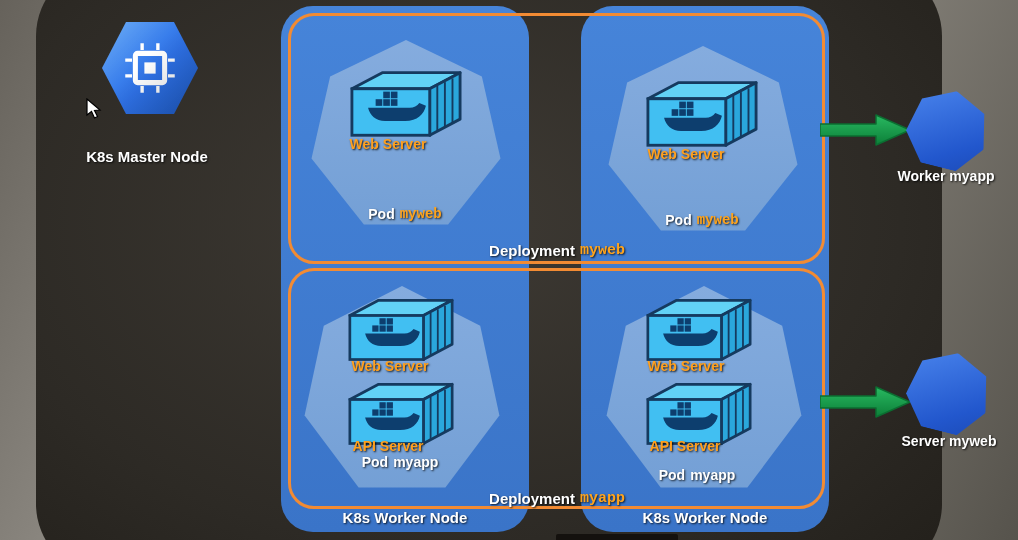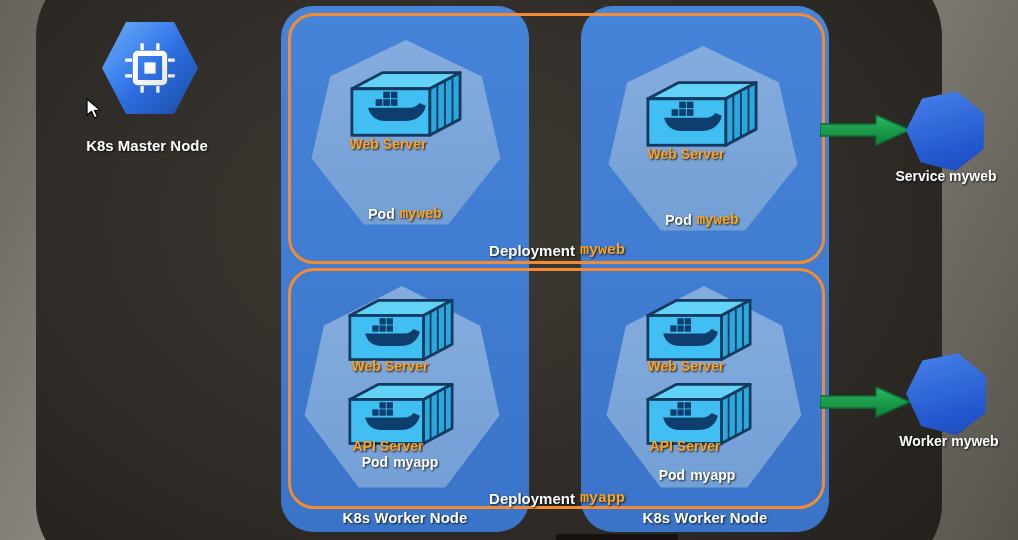--- a/index.html
+++ b/index.html
@@ -97,21 +97,21 @@
         <line x1="2" y1="17" x2="8" y2="17"></line>
           <line x1="2" y1="31" x2="8" y2="31"></line>
         <line x1="40" y1="17" x2="46" y2="17"></line>
           <line x1="40" y1="31" x2="46" y2="31"></line>
       </g>
       <rect x="11" y="11" width="26" height="26" rx="2" fill="none" stroke="#fff" stroke-width="4.5"></rect>
       <rect x="19" y="19" width="10" height="10" fill="#fff"></rect>
     </svg>
     <div class="shade"></div>
   </div>
-  <div class="lbl big" style="left:67px;top:137px;width:160px">
+  <div class="lbl big" style="left:67px;top:148px;width:160px">
     <span>K8s Master Node</span>
   </div>
 
   <svg class="abs" style="left:86px;top:98px" width="16" height="22" viewBox="0 0 16 22">
     <path d="M1,1 L1,17 L5.5,13.5 L8.5,20 L11.5,18.5 L8.5,12.5 L14,12 Z" fill="#fff" stroke="#000" stroke-width="1.2"></path>
   </svg>
 
   <div class="worker" style="left:281px"></div>
   <div class="worker" style="left:581px"></div>
 
@@ -197,20 +197,20 @@
   <svg class="abs" style="left:820px;top:113px" width="92" height="34">
       <use href="#garrow"></use>
     </svg>
   <svg class="abs" style="left:820px;top:385px" width="92" height="34">
       <use href="#garrow"></use>
     </svg>
 
   <div class="service" style="left:906px;top:90px;width:82px;height:82px"></div>
   <div class="service" style="left:906px;top:352px;width:84px;height:84px"></div>
   <div class="lbl" style="left:866px;top:168px;width:160px">
-    <span>Service myweb</span>
+    <span>Worker myapp</span>
   </div>
   <div class="lbl" style="left:869px;top:433px;width:160px">
-    <span>Worker myweb</span>
+    <span>Server myweb</span>
   </div>
 
   <div class="bottomstrip"></div>
 </div>
 
 </body></html>

